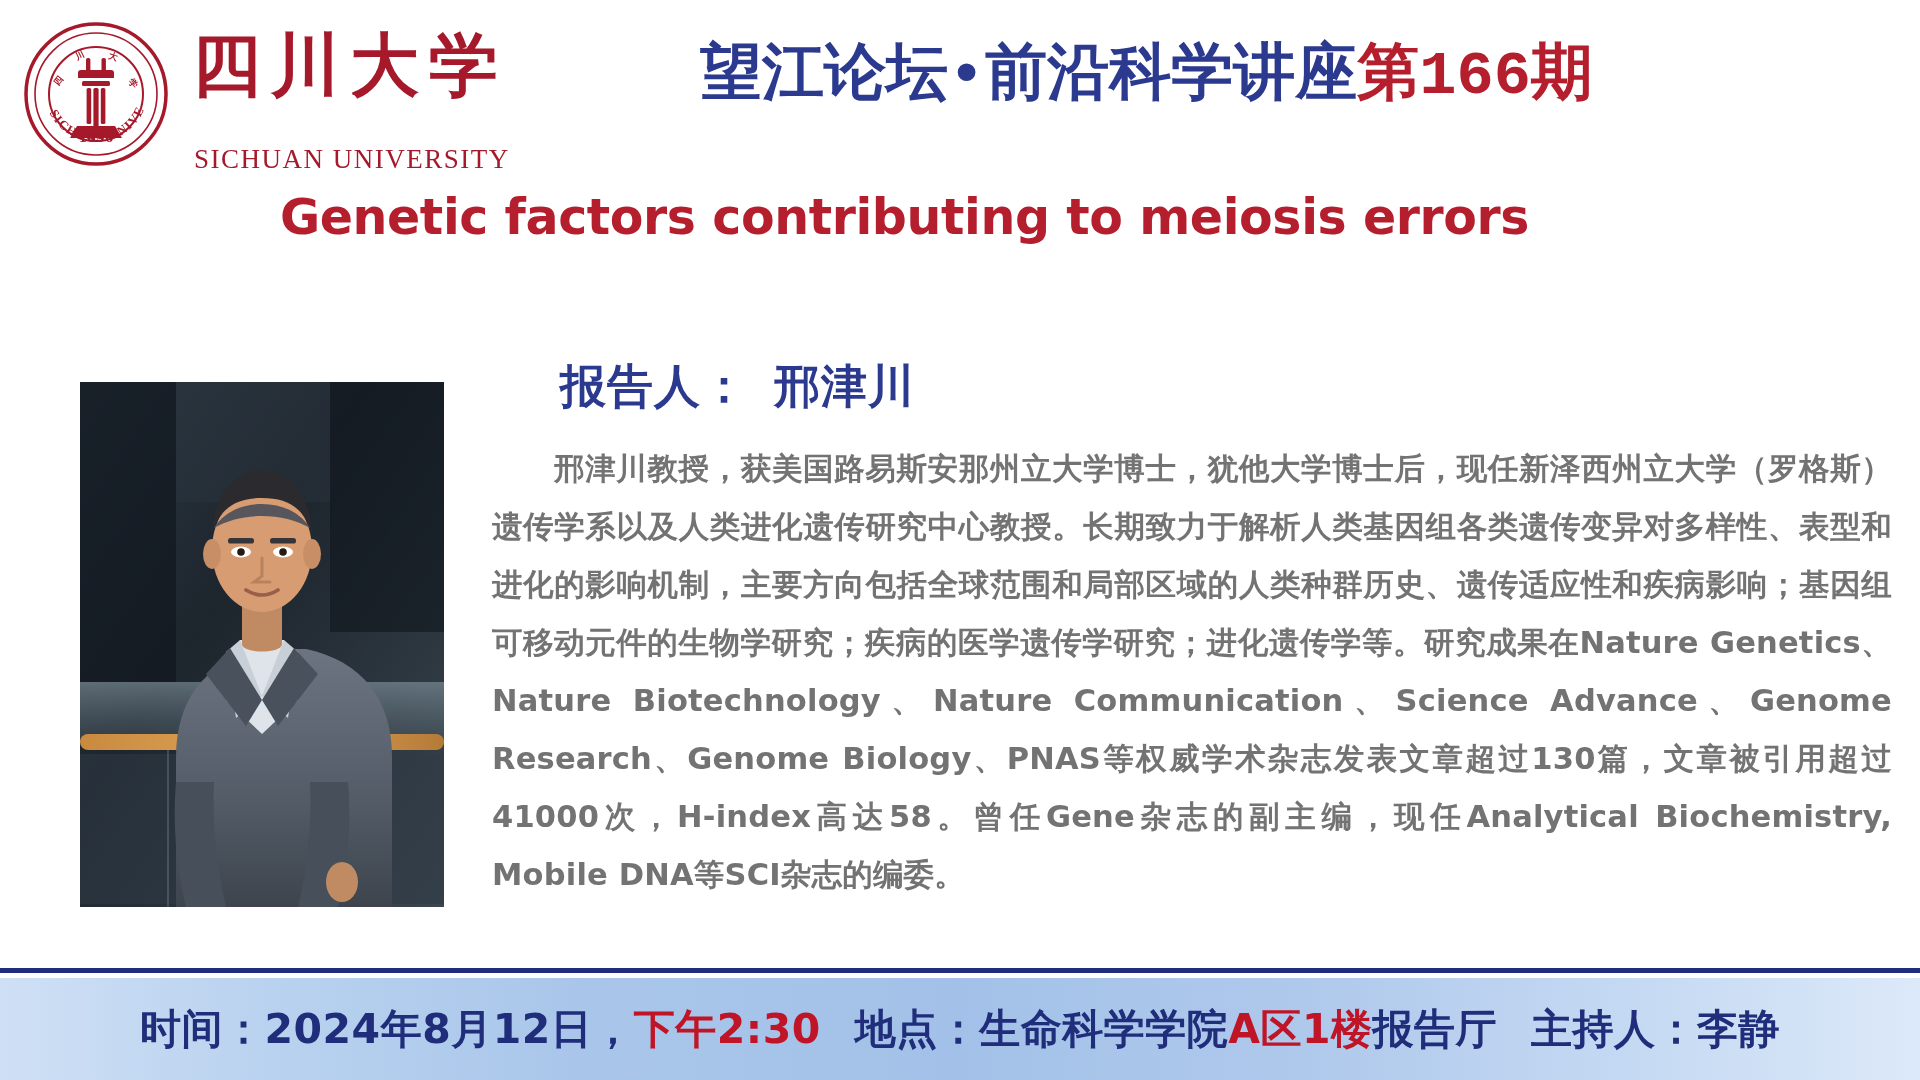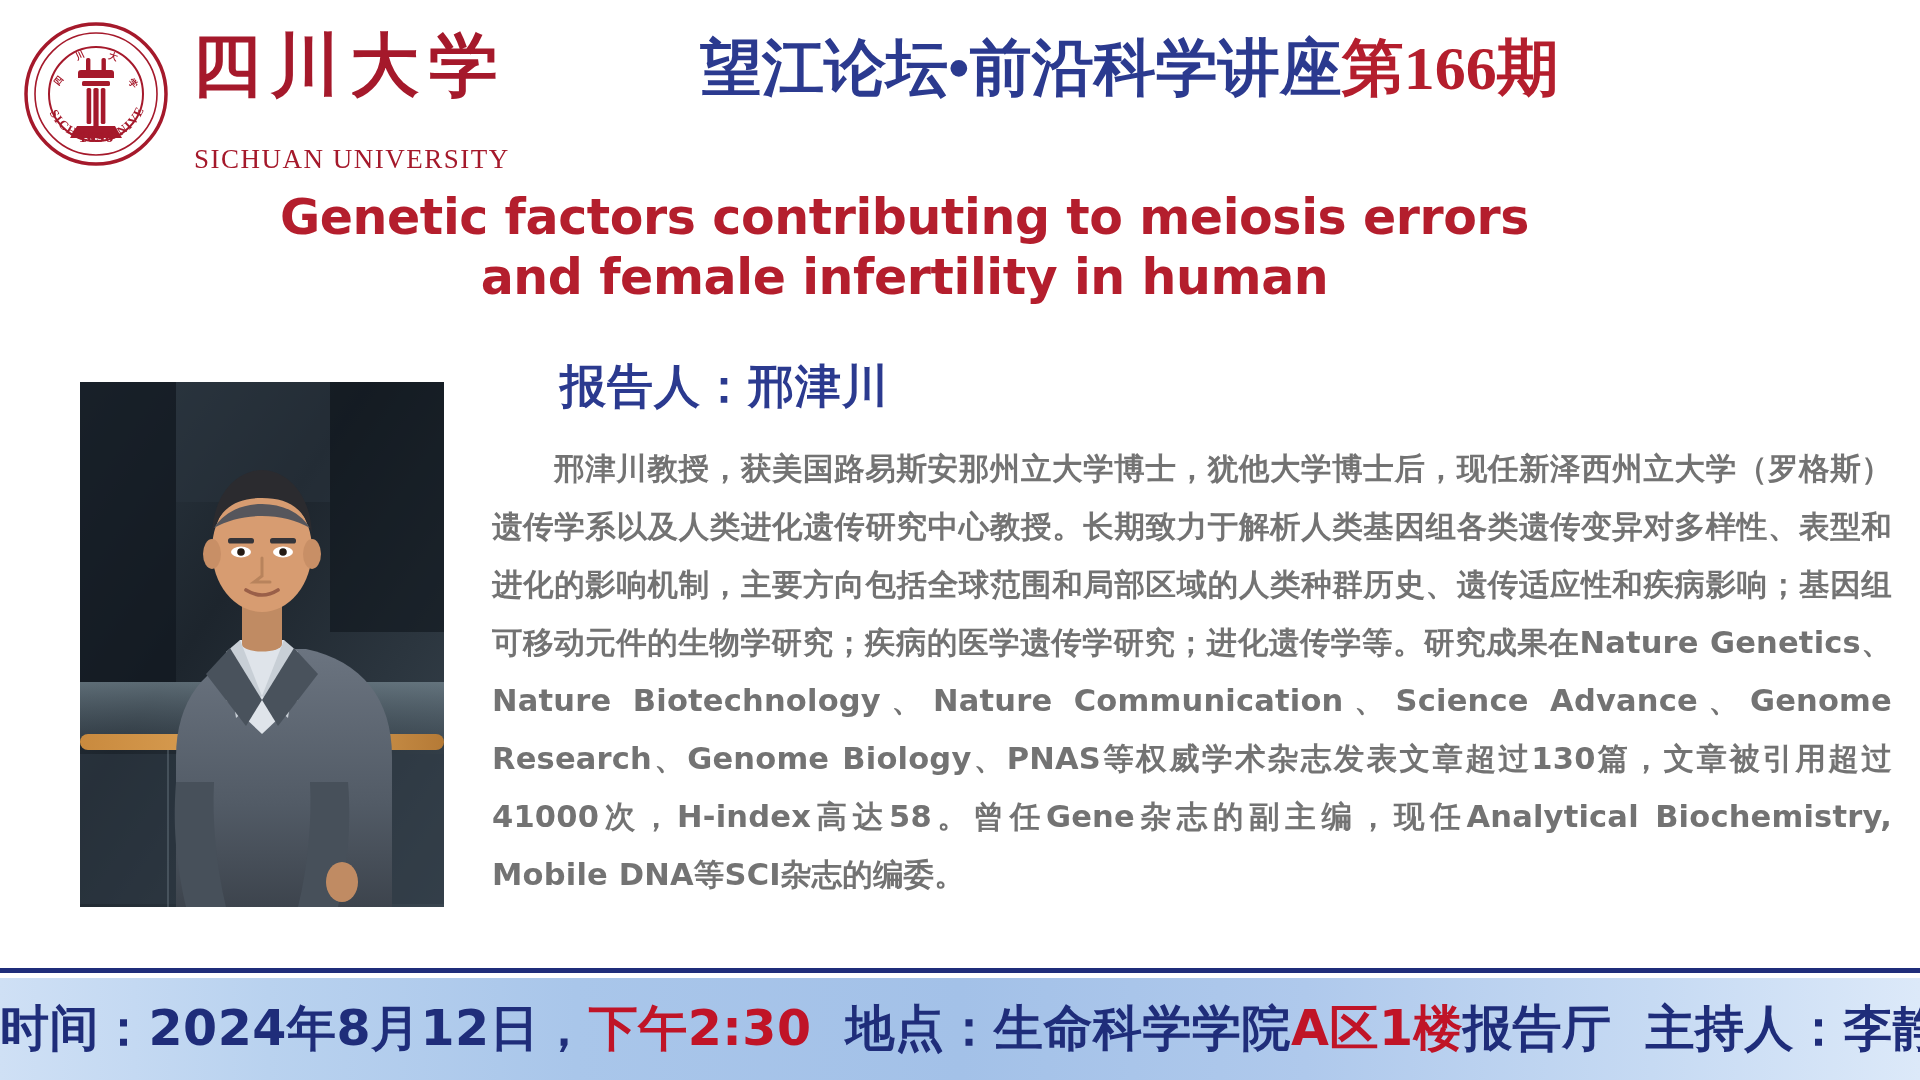--- a/index.html
+++ b/index.html
@@ -69,22 +69,22 @@
     font-size: 27px;
     font-weight: normal;
     color: #a5192b;
     letter-spacing: 1.5px;
     white-space: nowrap;
   }
 
   .series-title {
     position: absolute;
     left: 700px;
-    top: 37px;
-    font-family: Liberation Serif, serif;
+    top: 46px;
+    font-family: Liberation Mono, monospace;
     font-size: 62px;
     font-weight: bold;
     line-height: 1;
     white-space: nowrap;
     letter-spacing: 0px;
   }
   .series-title .blue { color: #2b3a8f; }
   .series-title .red  { color: #b41e2d; }
 
   
@@ -121,21 +121,21 @@
     position: absolute;
     left: 560px;
     top: 356px;
     font-family: "DejaVu Sans", "Liberation Sans", sans-serif;
     font-size: 46px;
     font-weight: bold;
     color: #2b3a8f;
     white-space: nowrap;
     letter-spacing: 1px;
   }
-  .speaker-line .sp-name { }
+  .speaker-line .sp-name { margin-left: 26px; }
 
   
   .bio {
     position: absolute;
     left: 492px;
     top: 440px;
     width: 1400px;
     font-family: "DejaVu Sans", "Liberation Sans", sans-serif;
     font-size: 30.5px;
     font-weight: bold;
@@ -170,21 +170,21 @@
       #afc9ec 68%,
       #c6daf3 86%,
       #dce9f9 100%);
     display: flex;
     align-items: center;
   }
   .footer-inner {
     width: 1920px;
     text-align: center;
     font-family: "DejaVu Sans", "Liberation Sans", sans-serif;
-    font-size: 49px;
+    font-size: 41px;
     font-weight: bold;
     color: #1f2d7a;
     white-space: nowrap;
     letter-spacing: 0.5px;
   }
   .footer-inner .red { color: #c01427; }
   .footer-inner .gap { display: inline-block; width: 34px; }
 </style>
 </head>
 <body>
@@ -228,21 +228,20 @@
       <div class="uni-en">SICHUAN UNIVERSITY</div>
     </div>
 
     <div class="series-title">
       <span class="blue">望江论坛•前沿科学讲座</span><span class="red">第166期</span>
     </div>
   </div>
 
   <div class="en-title">
     <span class="l1">Genetic factors contributing to meiosis errors</span>
-    <span class="l2">and female infertility in human</span>
   </div>
 
   <div class="photo">
     <svg width="364" height="525" viewBox="0 0 364 525">
       <defs>
         <linearGradient id="bgG" x1="0" y1="0" x2="1" y2="1">
           <stop offset="0%" stop-color="#2e3a44"></stop>
           <stop offset="40%" stop-color="#1d252d"></stop>
           <stop offset="100%" stop-color="#39454f"></stop>
         </linearGradient>

